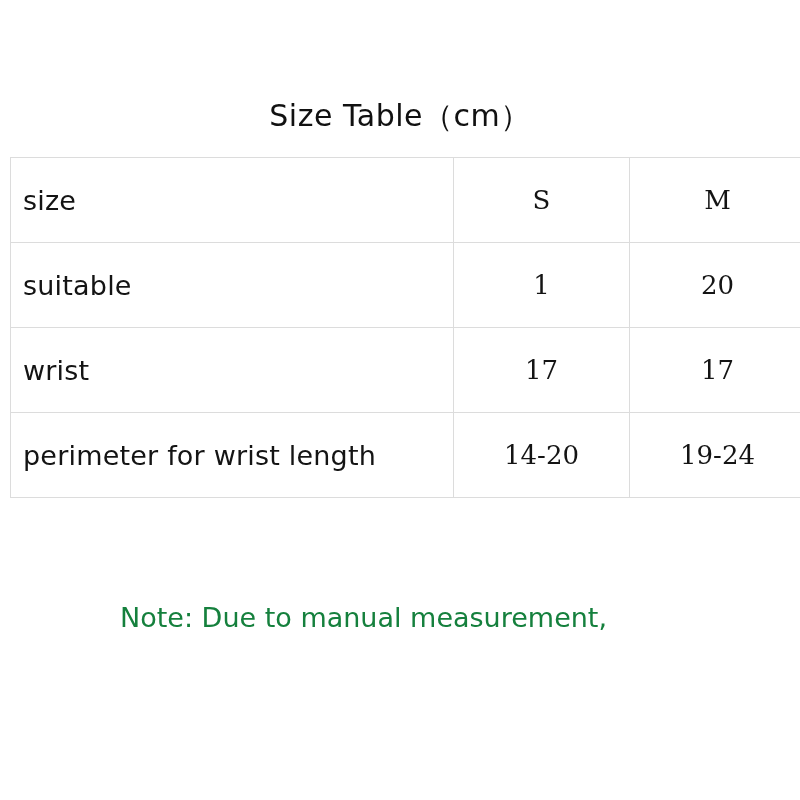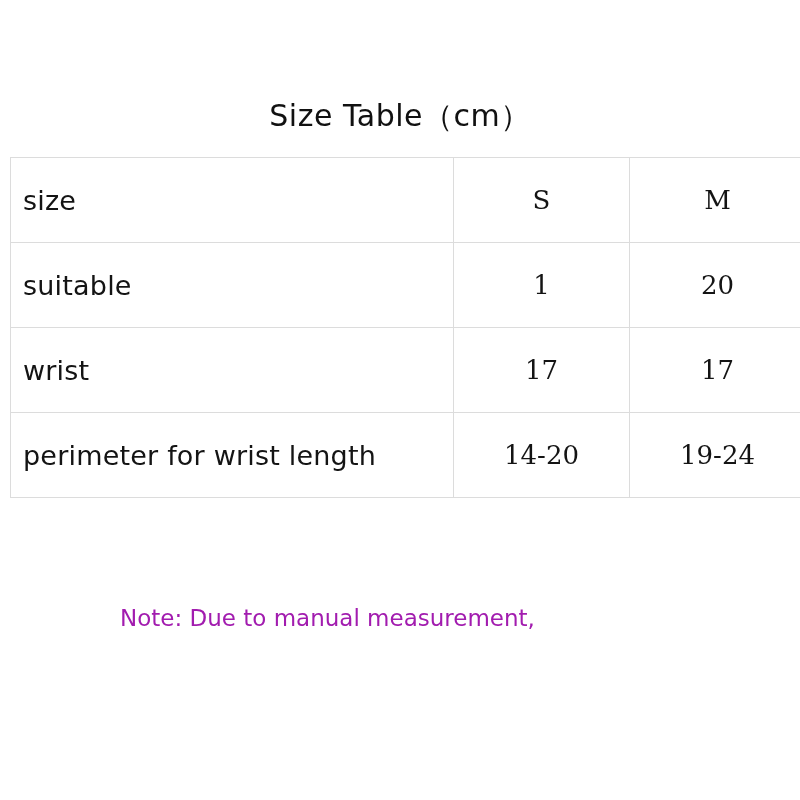--- a/index.html
+++ b/index.html
@@ -65,22 +65,22 @@
     font-family: "DejaVu Serif", serif;
     font-size: 26px;
   }
   .note {
     position: absolute;
     top: 592px;
     left: 0;
     width: 800px;
   }
   .note-line {
-    font-size: 23px;
-    color: #a21caf;
+    font-size: 27px;
+    color: #15803d;
     line-height: 52px;
     padding-left: 120px;
     font-family: "DejaVu Sans", sans-serif;
   }
 </style>
 </head>
 <body>
 
 <div class="page">
 

